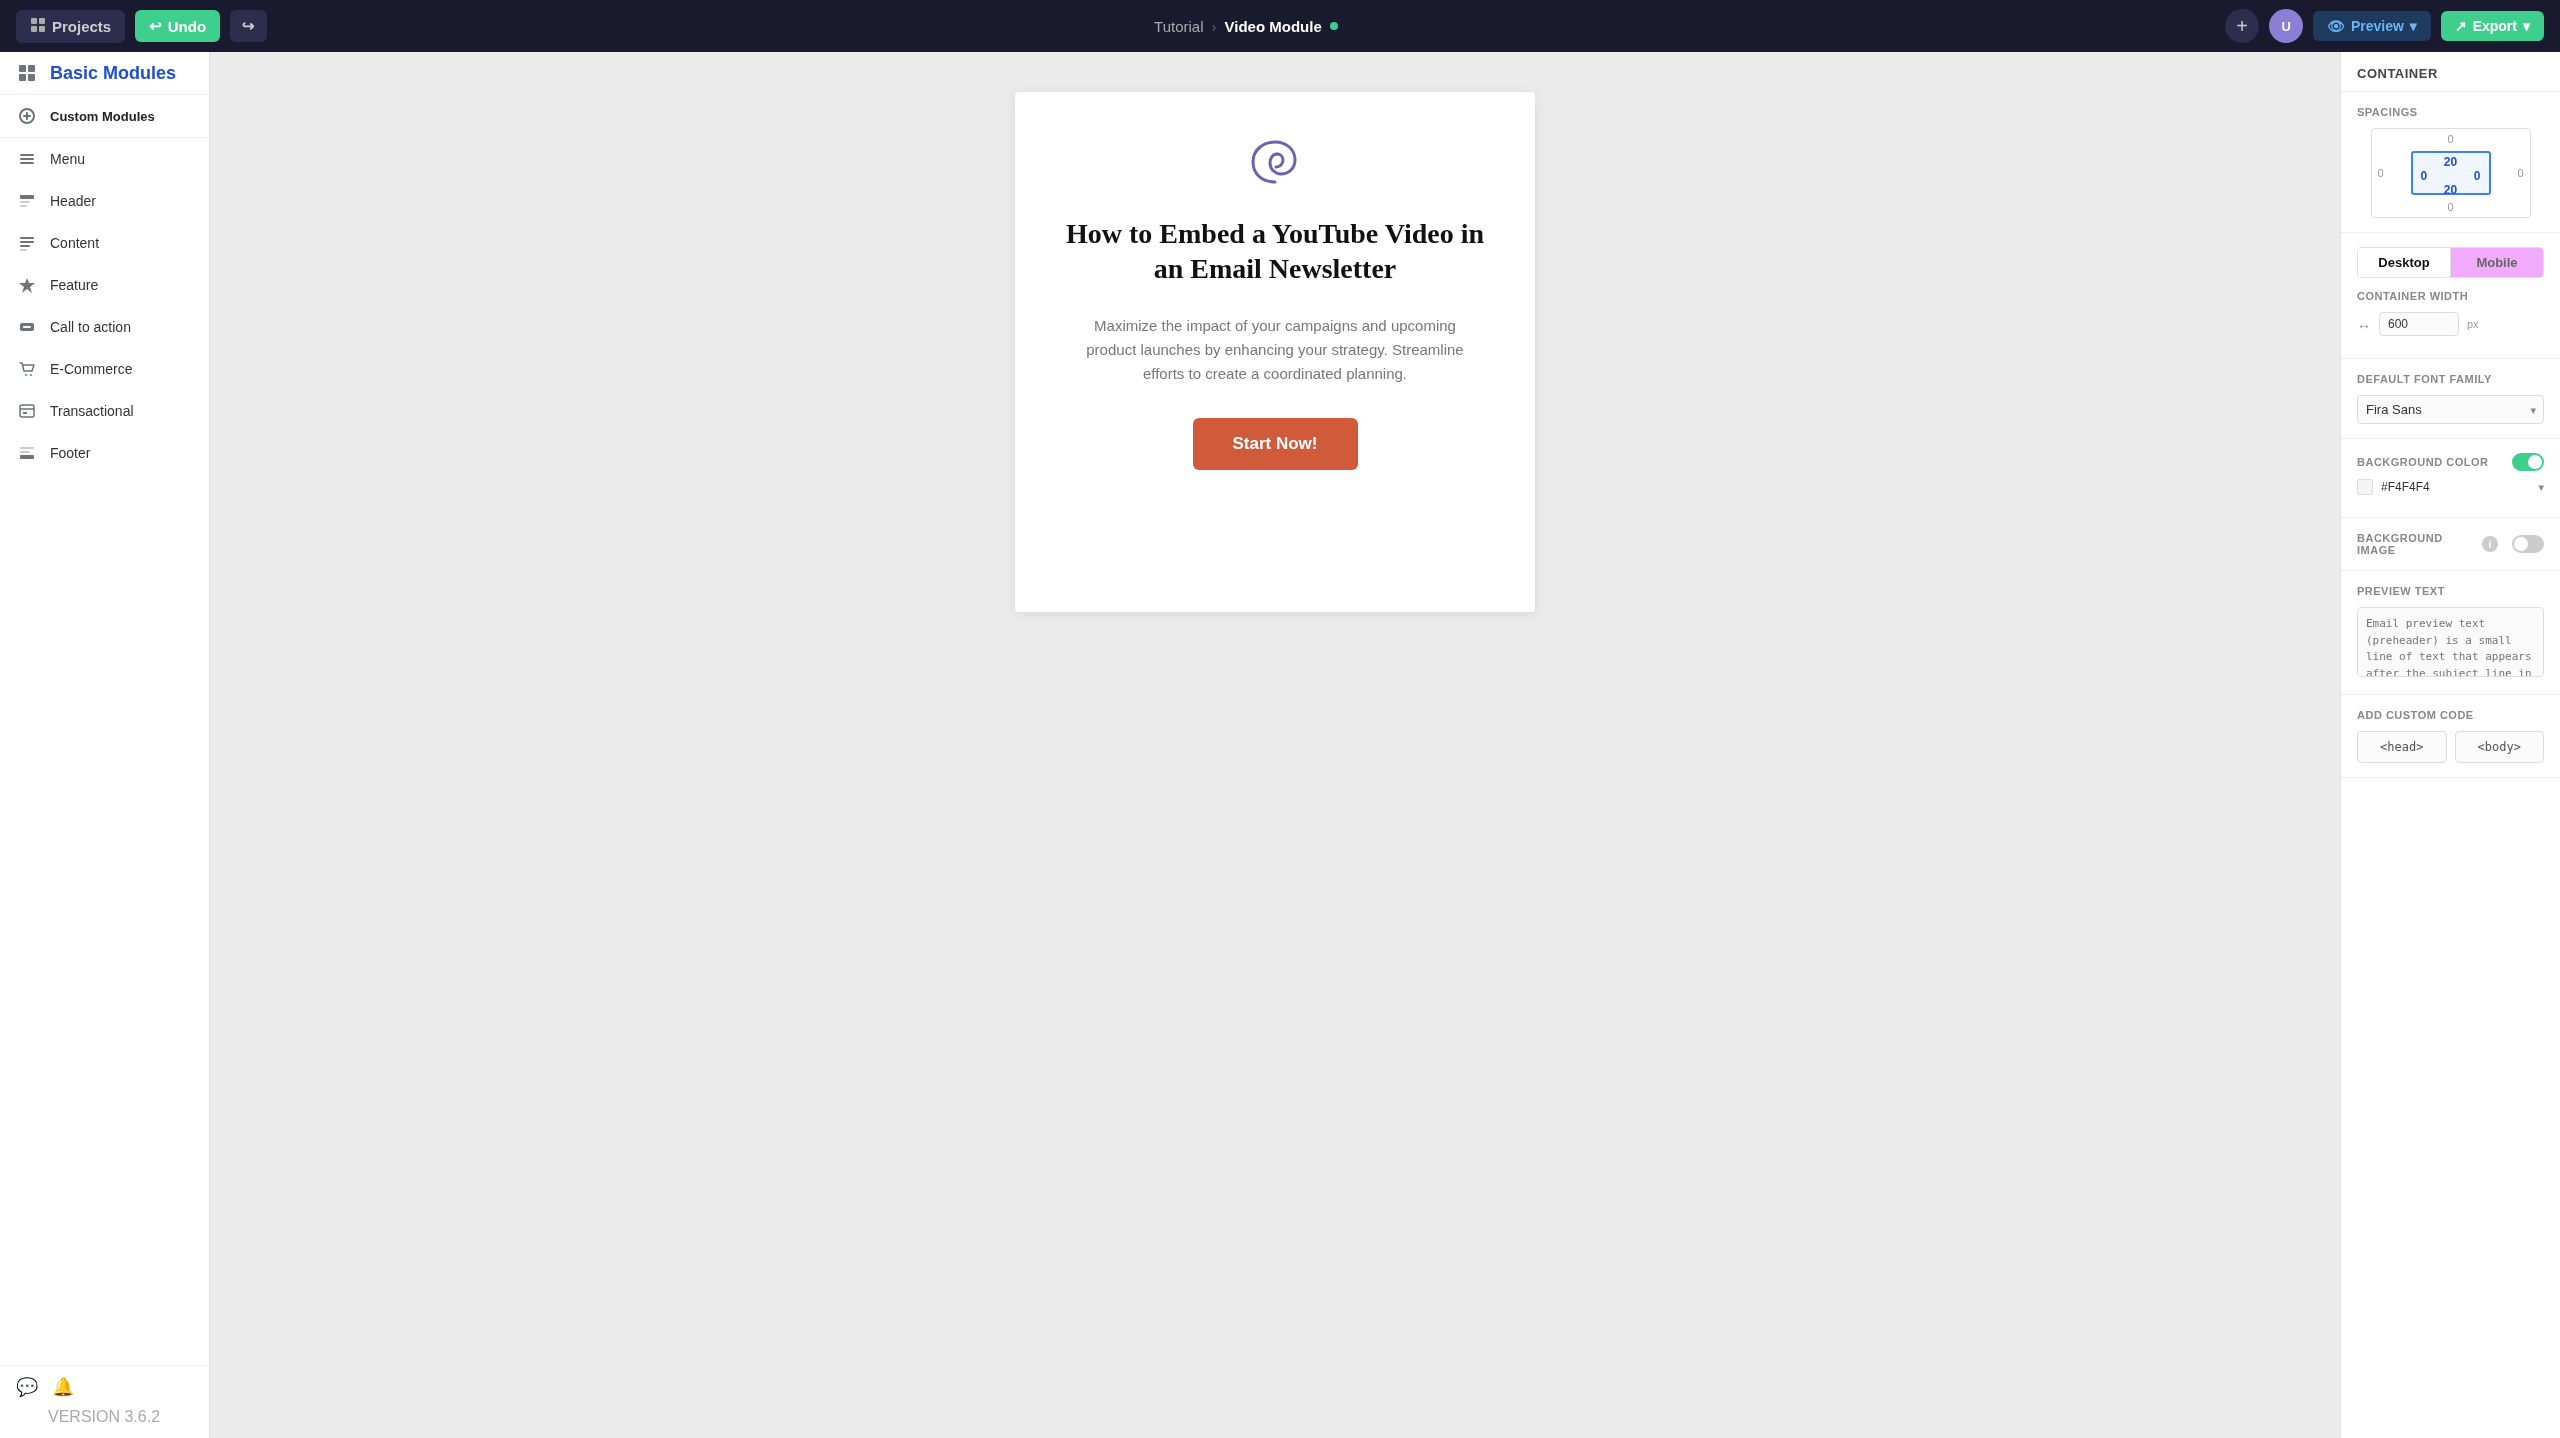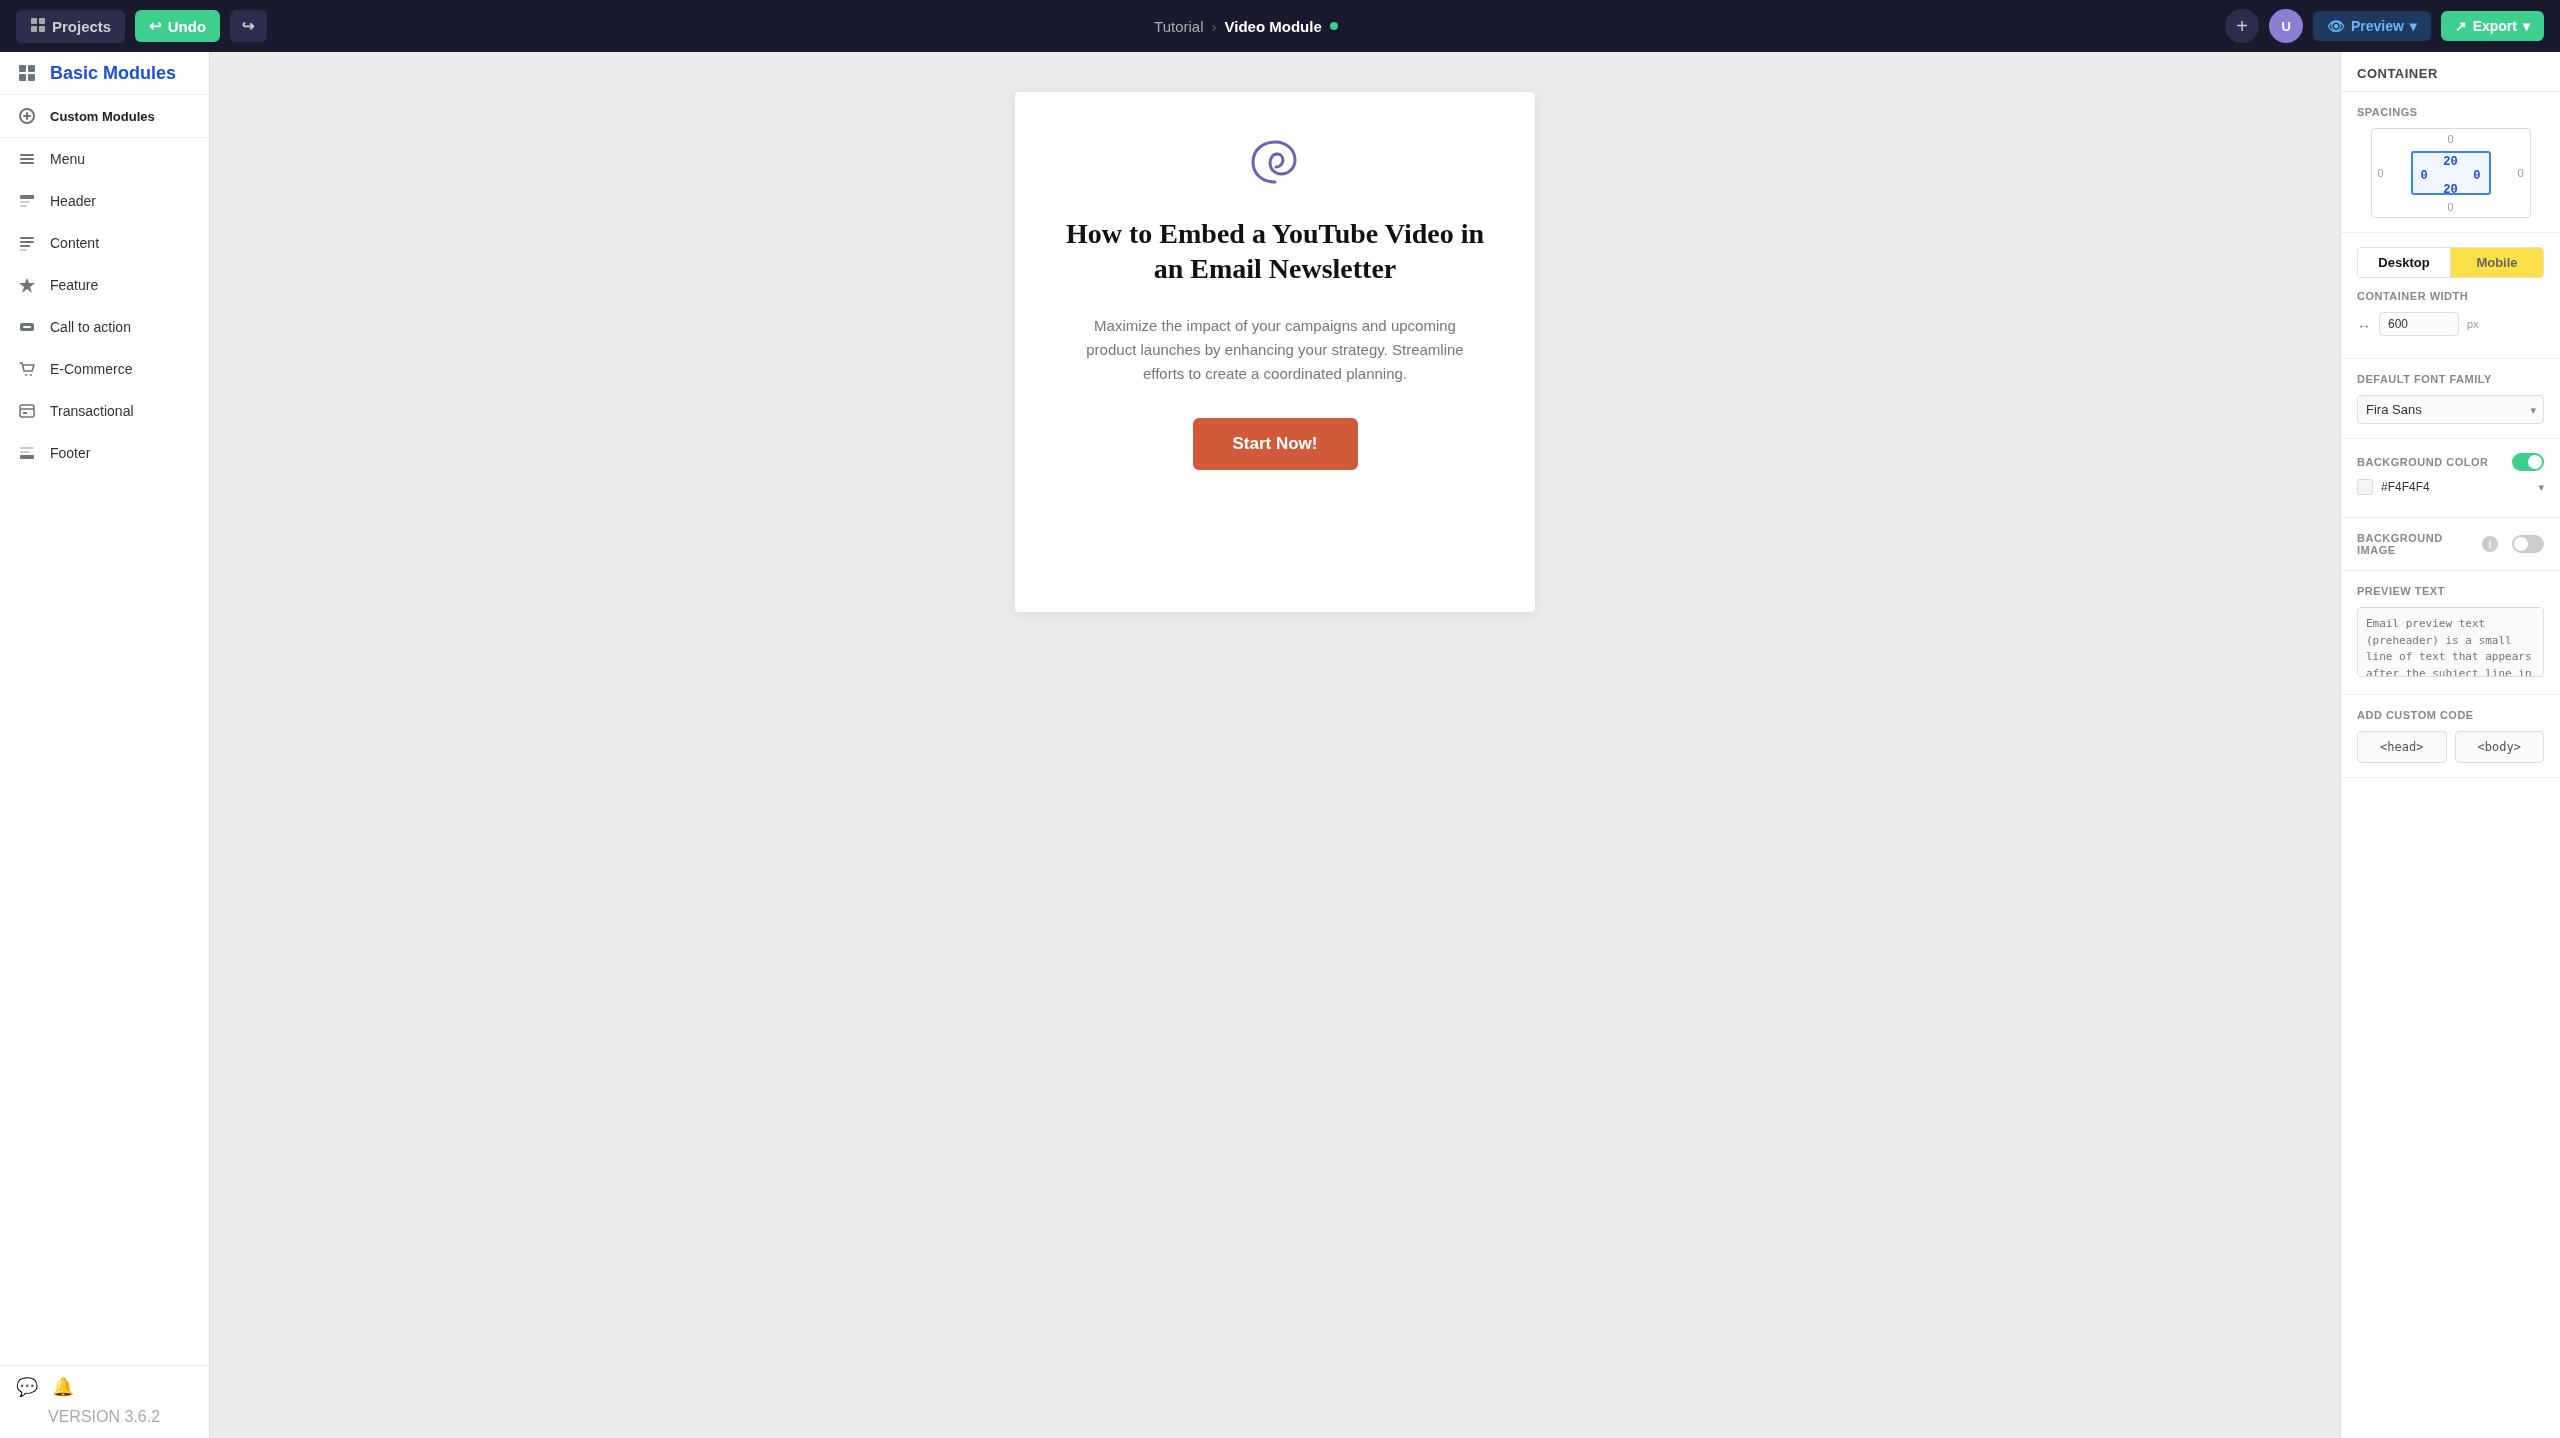--- a/index.html
+++ b/index.html
@@ -320,21 +320,20 @@
       width: 80px;
       height: 44px;
       border: 2px solid #3b82f6;
       border-radius: 3px;
       background: #eff6ff;
       display: flex;
       flex-direction: column;
       align-items: center;
       justify-content: space-between;
       padding: 2px 8px;
-      font-family: Liberation Mono, monospace;
     }
     .spacing-inner-top {
       font-size: 12px;
       font-weight: 700;
       color: #1d4ed8;
     }
     .spacing-inner-mid {
       display: flex;
       justify-content: space-between;
       width: 100%;
@@ -358,21 +357,21 @@
       overflow: hidden;
       margin-bottom: 12px;
     }
     .view-tab {
       flex: 1;
       padding: 7px 0;
       text-align: center;
       font-size: 13px;
       font-weight: 600;
       cursor: pointer;
-      background: #fde047;
+      background: #f0abfc;
       color: #666;
     }
     .view-tab.active {
       background: #fff;
       color: #111;
       border-right: 1px solid #e0e0e0;
     }
     .field-row {
       display: flex;
       align-items: center;

